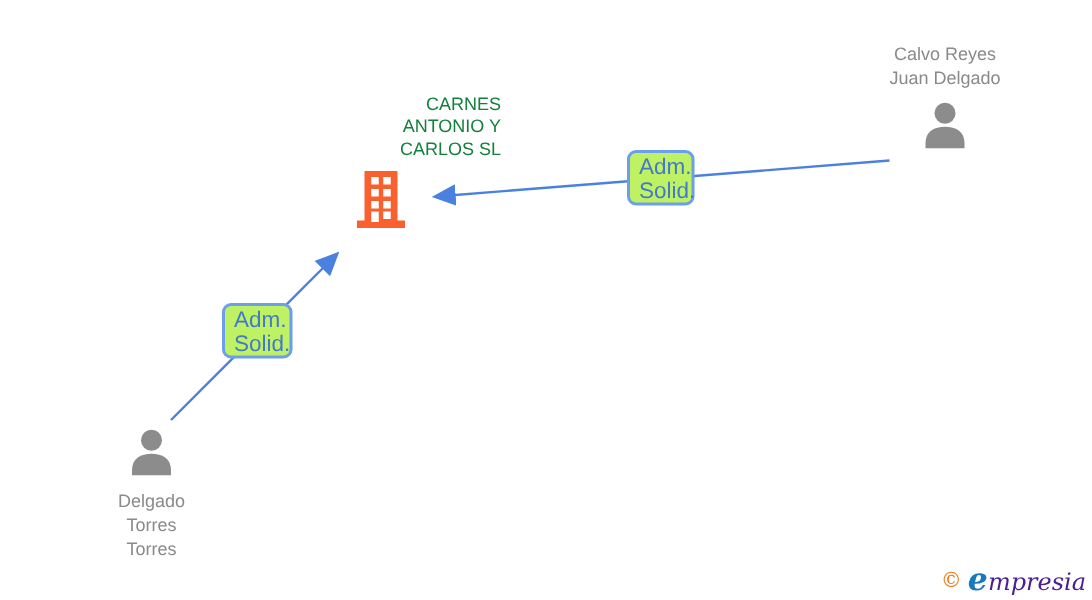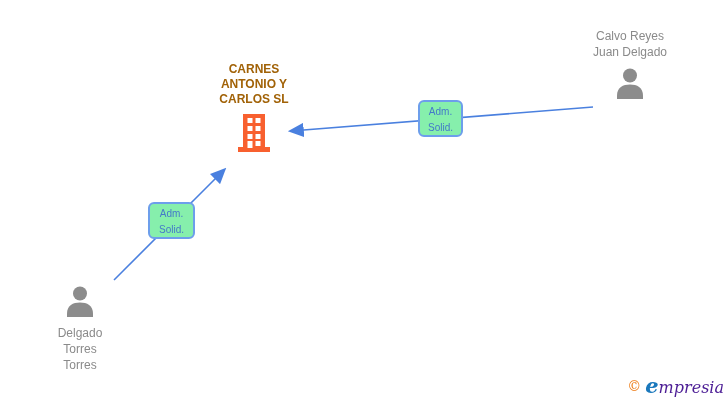--- a/index.html
+++ b/index.html
@@ -6,25 +6,25 @@
   .canvas{
     position:relative;width:728px;height:400px;background:#ffffff;overflow:hidden;
     font-family:"Liberation Sans", sans-serif;
   }
   .edges-svg{position:absolute;left:0;top:0;width:728px;height:400px;}
   .node{position:absolute;text-align:center;}
   .name-label{
     color:#8a8a8a;font-size:12px;line-height:16px;text-align:center;
   }
   .company-name{
-    color:#a16207;font-size:12px;font-weight:bold;line-height:15px;text-align:center;
+    color:#15803d;font-size:12px;font-weight:normal;line-height:15px;text-align:right;
   }
   .rel-label{
-    position:absolute;background:#86efac;border:2px solid #6d9eeb;border-radius:6px;
-    color:#4479c9;font-size:10px;line-height:16px;text-align:center;
+    position:absolute;background:#bef264;border:2px solid #6d9eeb;border-radius:6px;
+    color:#4479c9;font-size:15px;line-height:16px;text-align:center;
     padding:2px 6px;box-sizing:border-box;
   }
   .logo{
     position:absolute;right:4px;bottom:2px;white-space:nowrap;
     font-family:"DejaVu Serif", serif;font-style:italic;
   }
   .logo .copy{color:#ee7d18;font-size:14px;font-style:normal;vertical-align:2px;margin-right:4px;}
   .logo .brand-e{color:#1a78bc;font-size:21px;font-weight:bold;}
   .logo .brand-rest{color:#4c1d95;font-size:16px;}
 </style>
@@ -67,21 +67,21 @@
     <div class="name-label">
       <div>Calvo Reyes</div>
       <div>Juan Delgado</div>
     </div>
     <svg width="30" height="31" viewBox="0 0 30 31" style="margin-top:8px;">
       <circle cx="15" cy="7.5" r="7" fill="#8c8c8c"></circle>
       <path d="M2,31 L2,27.5 C2,19.5 8,16.5 15,16.5 C22,16.5 28,19.5 28,27.5 L28,31 Z" fill="#8c8c8c"></path>
     </svg>
   </div>
 
-  <div class="node" style="left:20px;top:286px;width:120px;">
+  <div class="node" style="left:41px;top:286px;width:120px;">
     <svg width="30" height="31" viewBox="0 0 30 31">
       <circle cx="15" cy="7.5" r="7" fill="#8c8c8c"></circle>
       <path d="M2,31 L2,27.5 C2,19.5 8,16.5 15,16.5 C22,16.5 28,19.5 28,27.5 L28,31 Z" fill="#8c8c8c"></path>
     </svg>
     <div class="name-label" style="margin-top:4px;">
       <div>Delgado</div>
       <div>Torres</div>
       <div>Torres</div>
     </div>
   </div>

